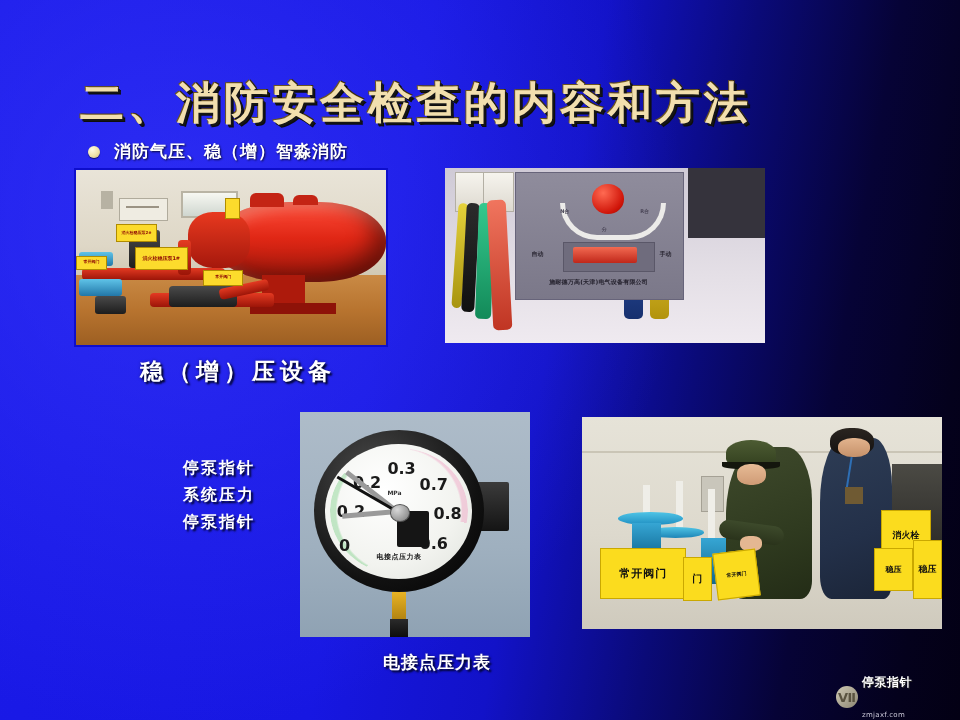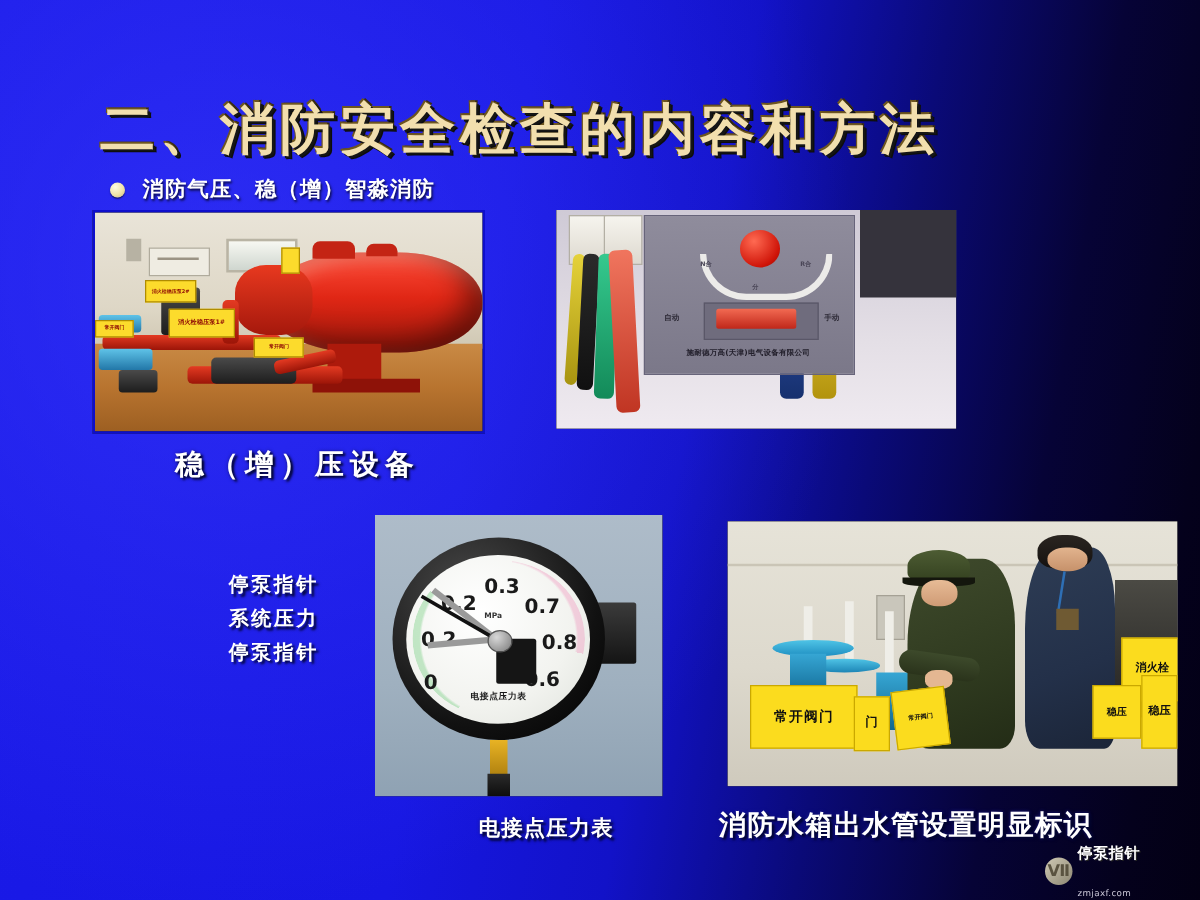--- a/index.html
+++ b/index.html
@@ -338,26 +338,25 @@
       <div class="darkmach"></div>
       <div class="worker"></div>
       <div class="whead"></div>
       <div class="wface"></div>
       <div class="lanyard"></div>
       <div class="badge"></div>
 
       <div class="ysign" style="left:5%;top:62%;width:24%;height:24%;font-size:11px;letter-spacing:1px;">常开阀门</div>
       <div class="ysign" style="left:28%;top:66%;width:8%;height:21%;font-size:10px;">门</div>
       <div class="ysign" style="left:37%;top:63%;width:12%;height:22%;font-size:5px;transform:rotate(-7deg);">常开阀门</div>
-      <div class="ysign" style="left:83%;top:44%;width:14%;height:24%;font-size:9px;margin-left:16px;">消火栓</div>
+      <div class="ysign" style="left:83%;top:44%;width:14%;height:24%;font-size:9px;">消火栓</div>
       <div class="ysign" style="left:81%;top:62%;width:11%;height:20%;font-size:8px;">稳压</div>
       <div class="ysign" style="left:92%;top:58%;width:8%;height:28%;font-size:9px;">稳压</div>
     </div>
   </div>
-  <div class="caption cap4">消防水箱出水管设置明显标识</div>
 
   <div class="watermark">
     <div class="wm-logo">Ⅶ</div>
     <div class="wm-txt">
       <span class="wm-name">停泵指针</span>
       <span class="wm-url">zmjaxf.com</span>
     </div>
   </div>
 
 </div>

